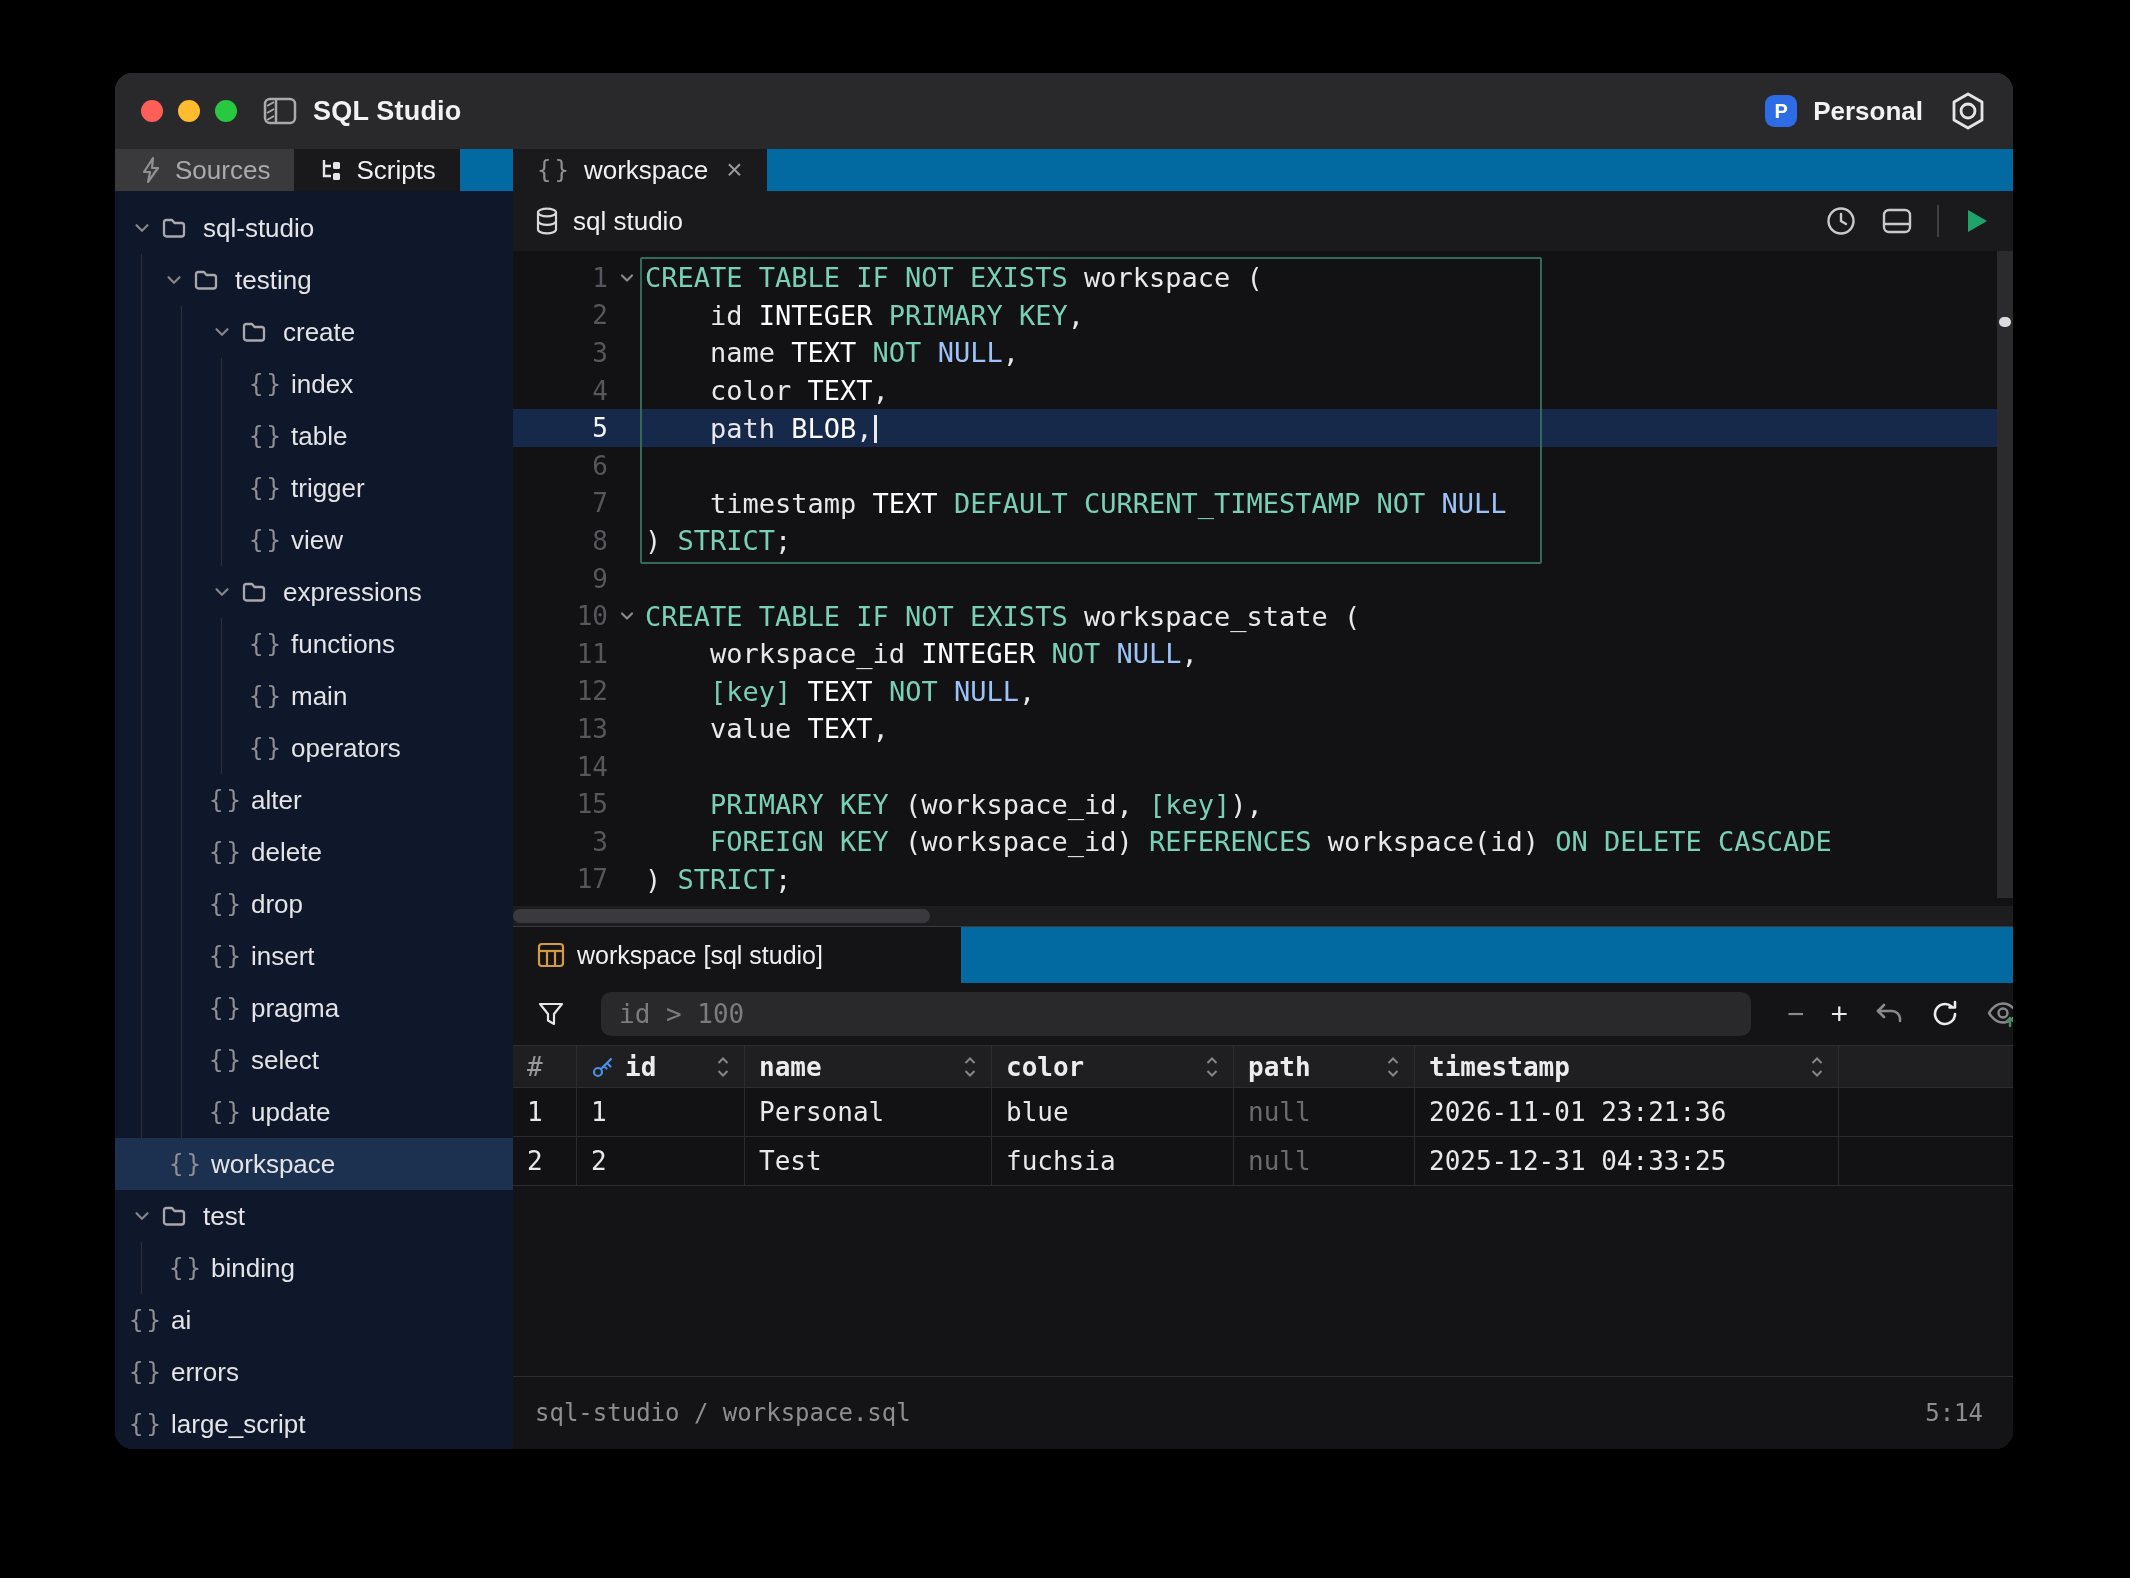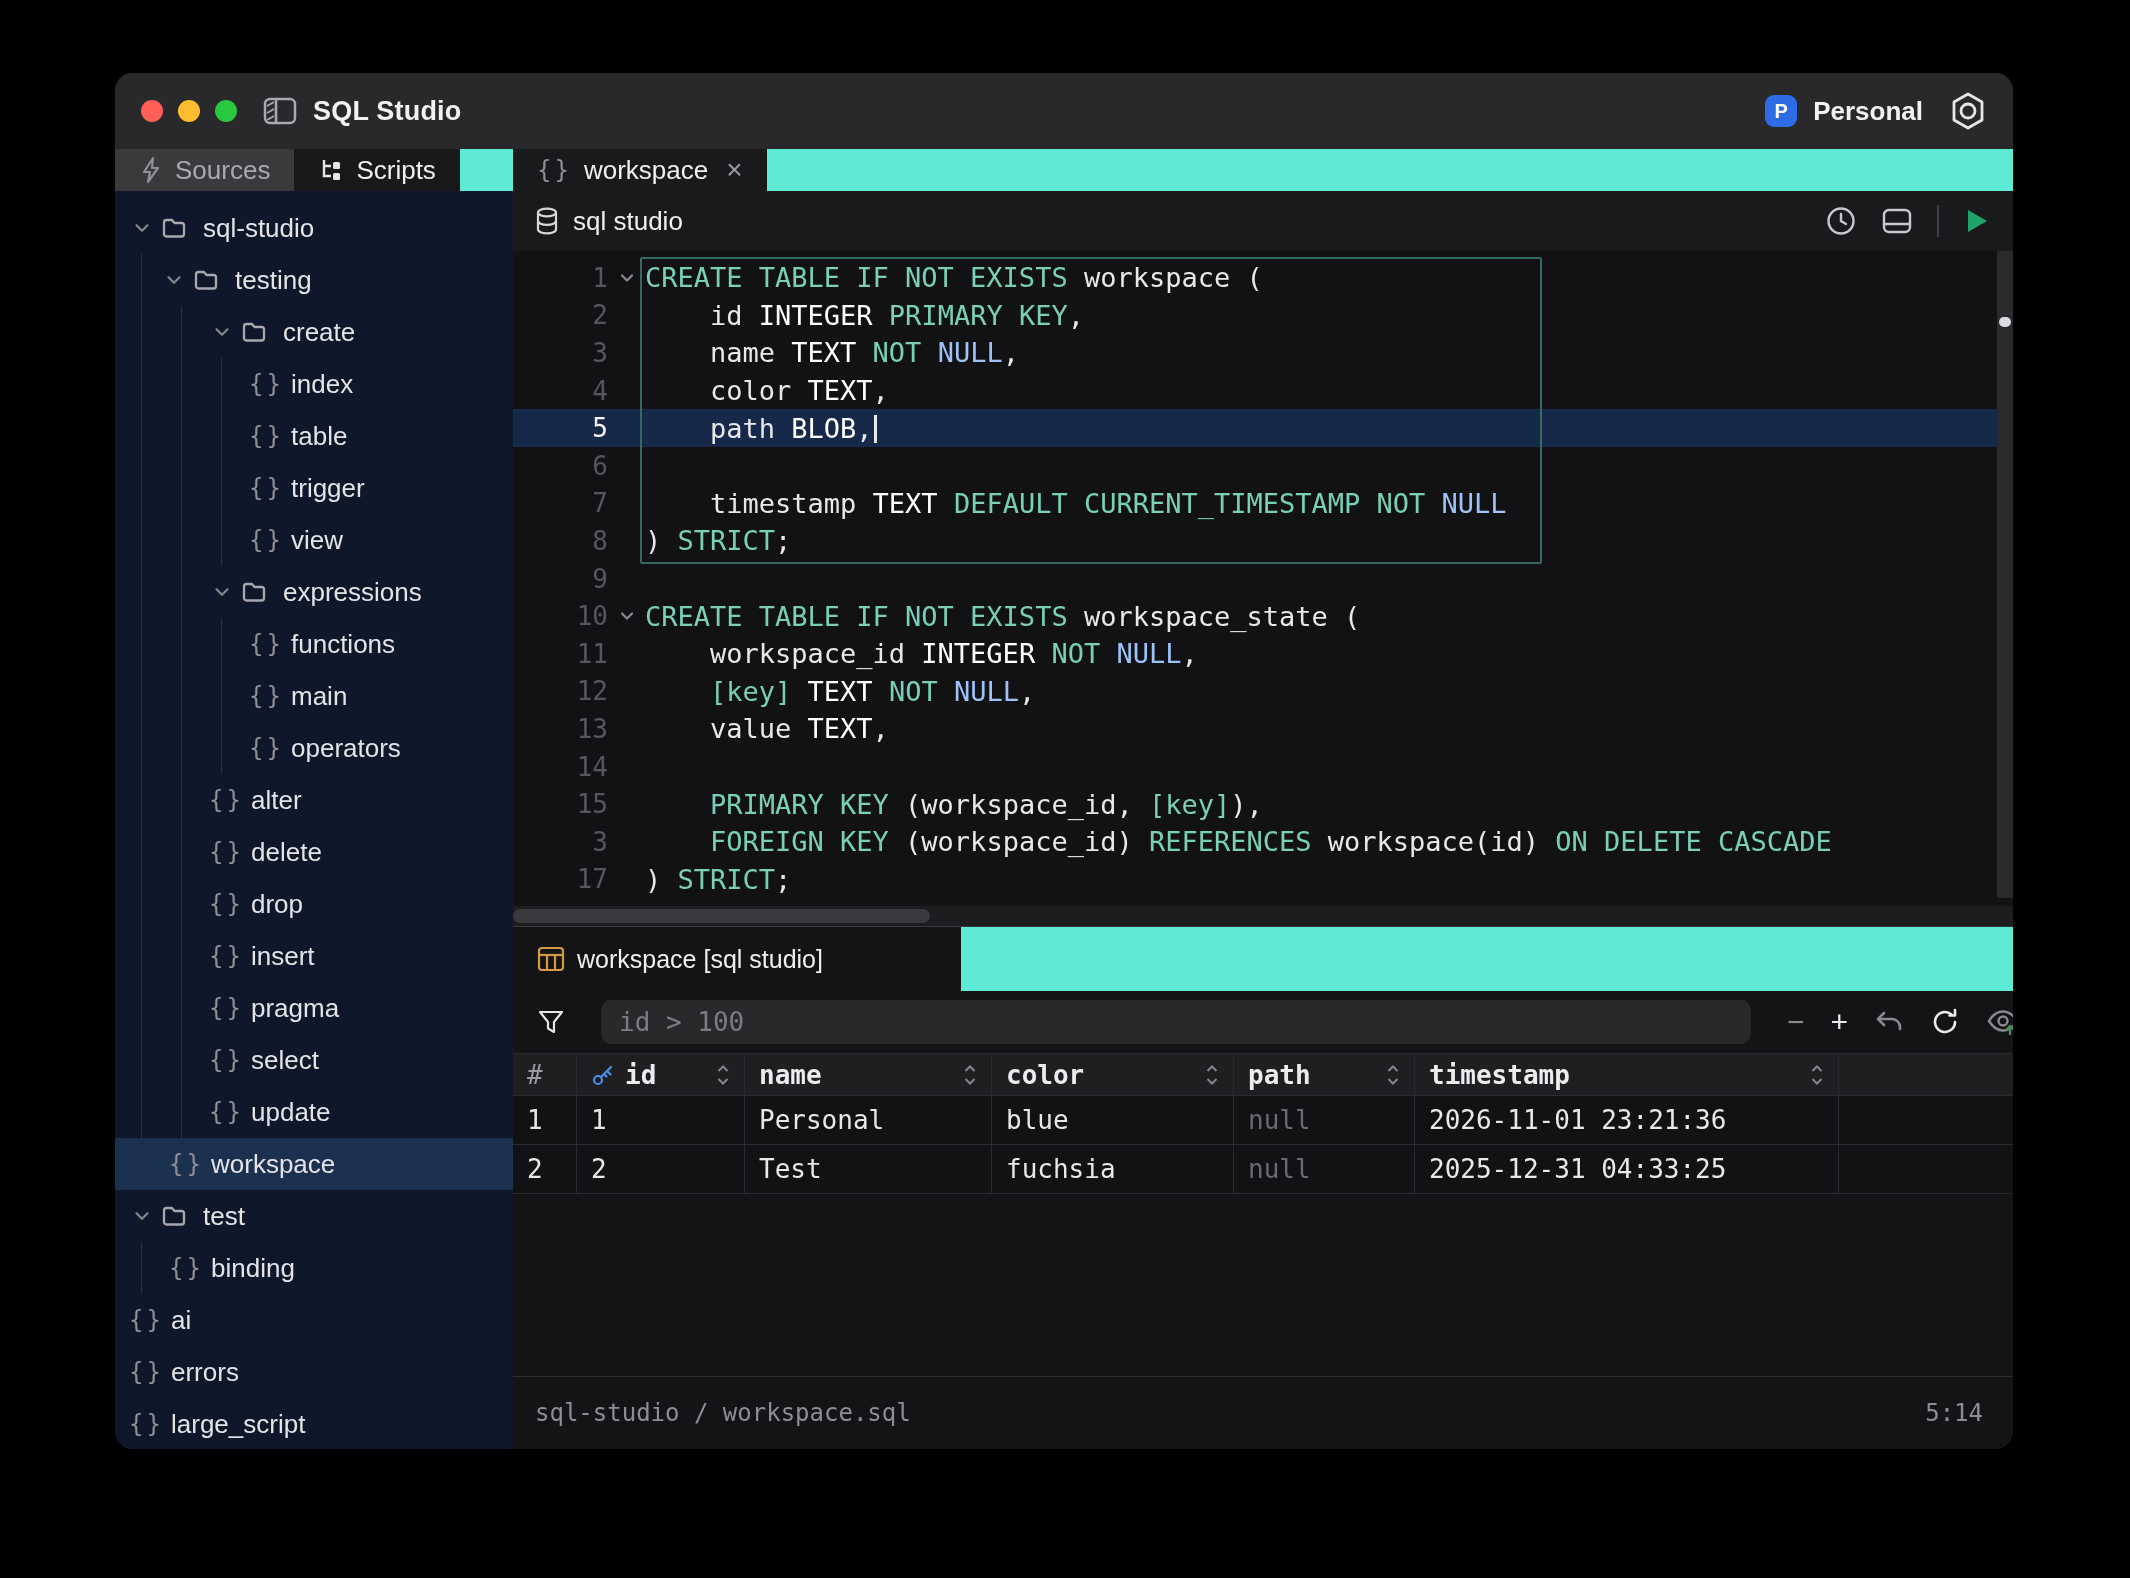--- a/index.html
+++ b/index.html
@@ -15,21 +15,21 @@
   .light.r{background:#ff5f57}.light.y{background:#febc2e}.light.g{background:#28c840}
   .sb-toggle{margin-left:26px;display:flex;align-items:center;}
   .win-title{margin-left:16px;color:#f2f2f4;font-size:27px;font-weight:700;letter-spacing:.2px;}
   .tb-right{margin-left:auto;display:flex;align-items:center;gap:16px;}
   .badge{width:32px;height:32px;border-radius:9px;background:#2d6ce5;color:#fff;font-weight:700;
          font-size:20px;display:flex;align-items:center;justify-content:center;}
   .account-name{color:#f2f2f4;font-size:26px;font-weight:600;}
   
   .body{flex:1;display:flex;min-height:0;}
   .sidebar{width:398px;flex:0 0 auto;display:flex;flex-direction:column;min-height:0;}
-  .tabstrip{height:42px;flex:0 0 auto;display:flex;background:#5eead4;align-items:stretch;}
+  .tabstrip{height:42px;flex:0 0 auto;display:flex;background:#0369a1;align-items:stretch;}
   .tab{display:flex;align-items:center;gap:12px;padding:0 24px;font-size:26px;color:#9b9ba0;}
   .tab.active{color:#f0f0f2;}
   .tab .ti{display:flex;align-items:center;}
   .srctab{background:#3a3a3d;color:#a9a9ae;}
   .scrtab{background:#19191b;}
   .tree{flex:1;background:#0f172a;position:relative;overflow:hidden;padding-top:11px;}
   .tree-row{height:52px;display:flex;align-items:center;color:#e4e4e7;font-size:26px;position:relative;}
   .tree-row.selected{background:#1c3150;}
   .t-chev{width:30px;display:flex;align-items:center;}
   .t-ico{width:42px;display:flex;align-items:center;}
@@ -53,21 +53,21 @@
   .fold{width:37px;flex:0 0 auto;display:flex;justify-content:center;align-items:center;}
   .code{font-family:"DejaVu Sans Mono",monospace;font-size:27px;white-space:pre;color:#e8e8ea;}
   .c-kw{color:#79d0b5;} .c-ty{color:#ffffff;} .c-nu{color:#9cc2f7;} .c-pl{color:#e8e8ea;}
   .caret{display:inline-block;width:3px;height:28px;background:#e8e8ea;vertical-align:-5px;margin-left:1px;}
   .stmt-box{position:absolute;border:2px solid #35695c;border-radius:2px;pointer-events:none;}
   .vscroll{position:absolute;top:0;right:0;width:16px;height:647px;background:#2b2b2e;}
   .vthumb{position:absolute;left:2px;width:12px;height:10px;border-radius:5px;background:#dcdce0;top:66px;}
   .hscroll{height:20px;flex:0 0 auto;background:#1d1d20;position:relative;}
   .hthumb{position:absolute;left:0;top:3px;height:14px;width:417px;border-radius:7px;background:#3a3a3e;}
   
-  .res-strip{height:65px;border-top:1px solid #39393d;box-sizing:border-box;}
+  .res-strip{height:57px;border-top:1px solid #39393d;box-sizing:border-box;}
   .res-tab{background:#141416;color:#f0f0f2;font-size:25px;min-width:400px;}
   .filterrow{height:62px;flex:0 0 auto;background:#141416;display:flex;align-items:center;padding:0 24px;gap:36px;}
   .filter-input{flex:0 0 auto;width:1150px;height:44px;border-radius:10px;border:none;background:#29292b;
     color:#e8e8ea;font-size:26px;padding:0 18px;box-sizing:border-box;font-family:"DejaVu Sans Mono",monospace;outline:none;}
   .filter-input::placeholder{color:#7c7c80;}
   .f-icons{margin-left:auto;display:flex;align-items:center;gap:26px;padding-right:16px;}
   .fi{font-size:30px;line-height:1;color:#8a8a8e;font-weight:400;}
   .fi.bright{color:#ececef;} .fi.green{color:#4d8a5f;}
   
   .tbl{flex:0 0 auto;}

